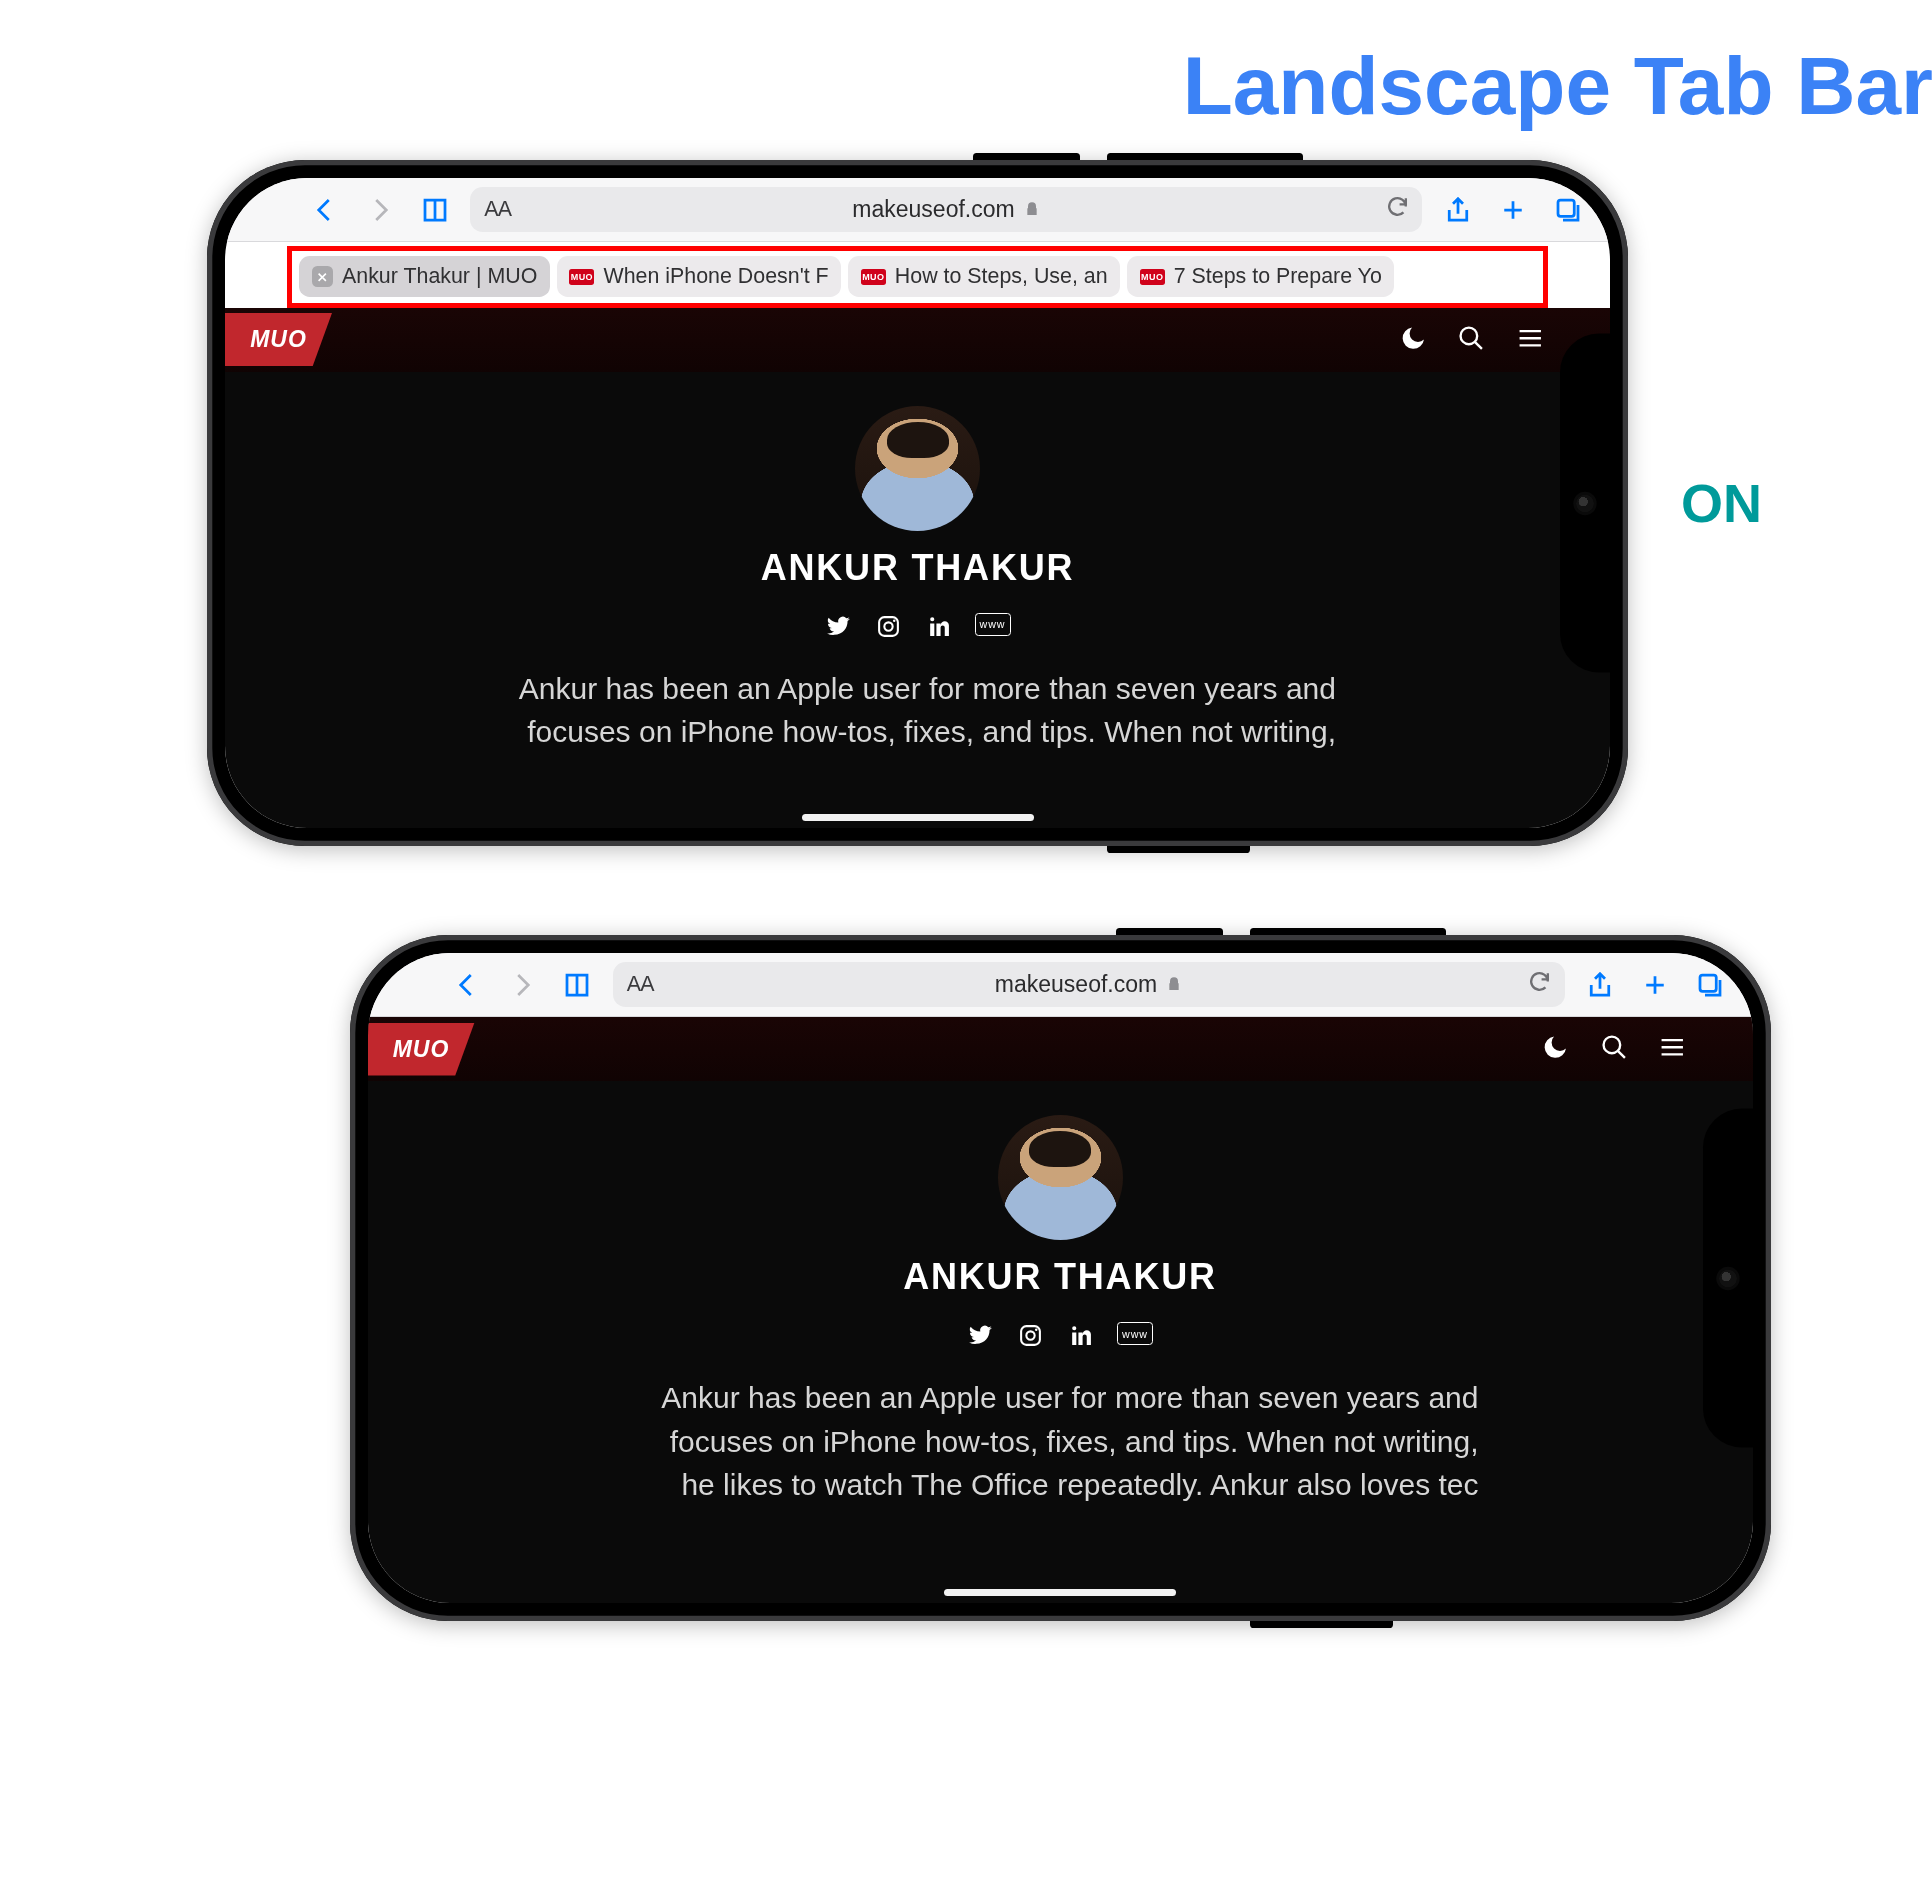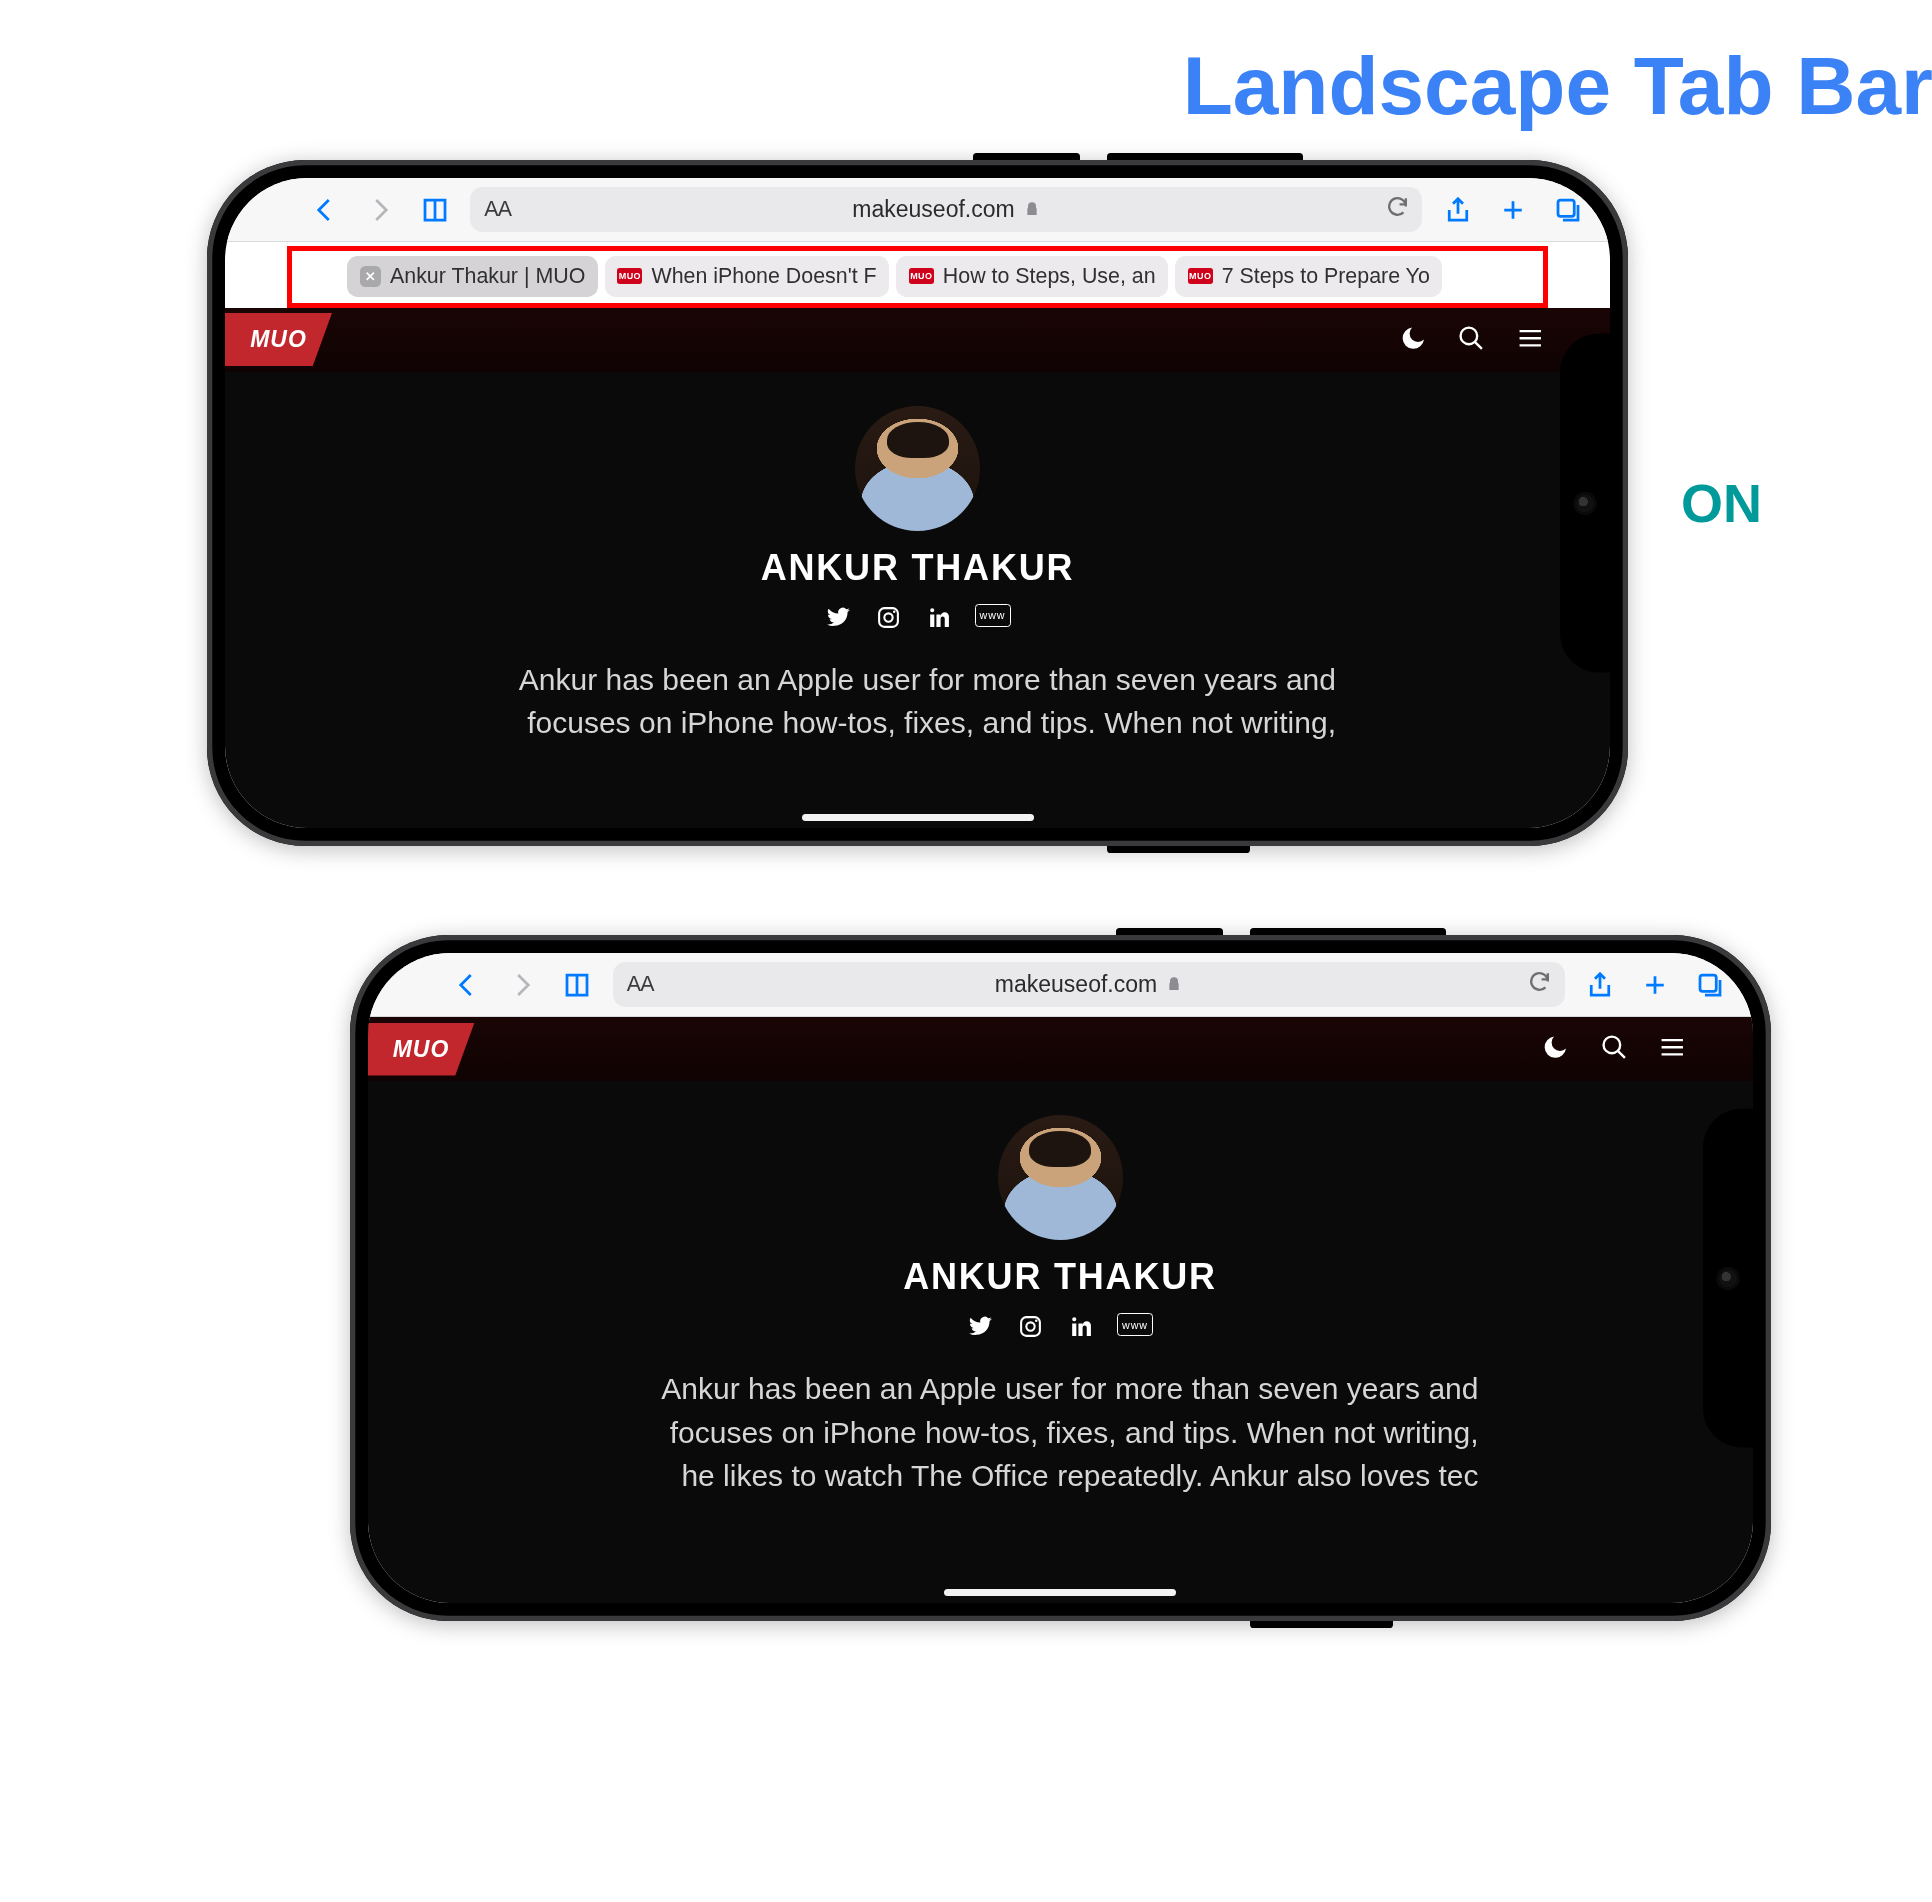--- a/index.html
+++ b/index.html
@@ -131,25 +131,24 @@
 
   
   .tabbar-wrap {
     border: 5.3px solid #ff0000;
     margin: 3.6px 62px 0 62px;
   }
   .tabbar {
     height: 52px;
     background: #fff;
     display: flex;
-    align-items: flex-start;
+    align-items: flex-end;
     gap: 7.1px;
     padding: 5.3px 7.1px;
     overflow: hidden;
-    margin-left: 48px;
   }
   .tab {
     height: 41px;
     background: #eceaec;
     border-radius: 10.7px;
     display: flex;
     align-items: center;
     gap: 9px;
     padding: 0 12.5px;
     font-size: 21.4px;
@@ -211,21 +210,21 @@
     position:relative;
     overflow:hidden;
   }
   .avatar::after{
     content:""; position:absolute; left:50%; top:16px; transform:translateX(-50%);
     width:62px; height:36px; background:#1d140f; border-radius:50% 50% 40% 40%;
   }
   .author-name {
     font-size: 36px; font-weight: 700; letter-spacing: 1.8px; color:#fff;
   }
-  .socials { display:flex; justify-content:center; gap:23px; margin-top:15px; }
+  .socials { display:flex; justify-content:center; gap:23px; margin-top:24px; }
   .socials .ic { width:27px; height:27px; display:flex; align-items:center; justify-content:center; }
   .socials svg { width:25px; height:25px; fill:#fff; }
   .socials .www {
     width:36px; height:23px; border:1.8px solid #fff; border-radius:3.6px;
     font-size:10.7px; color:#fff; display:flex; align-items:center; justify-content:center;
     letter-spacing:0.9px;
   }
   .bio {
     font-size: 30px;
     color: #d6d6d6;

